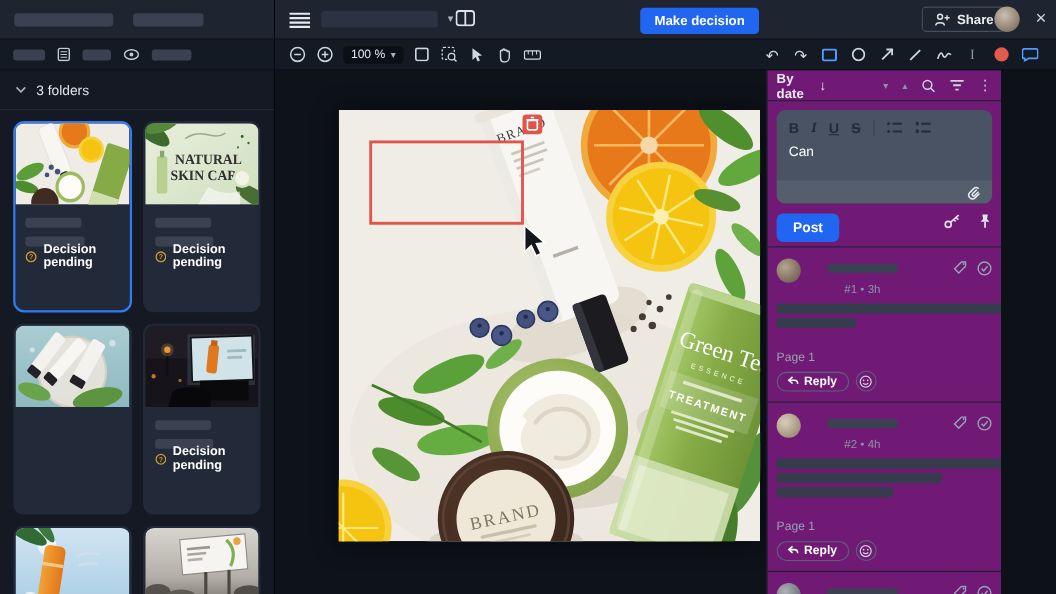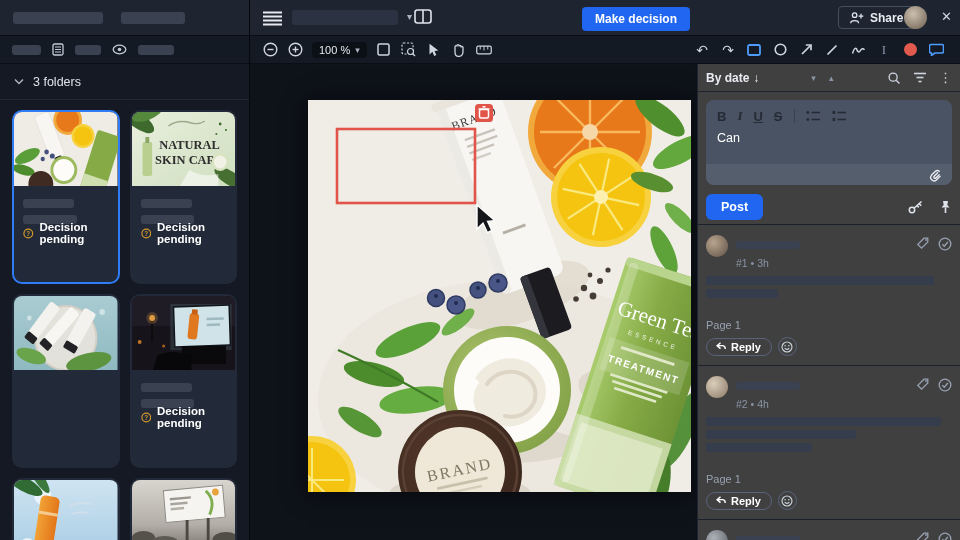--- a/index.html
+++ b/index.html
@@ -55,48 +55,48 @@
   .tool.glyph { font-size:14px; line-height:16px; }
   #tool-text-i { font-family:"Liberation Serif",serif; font-size:13px; color:#8a94a6; }
   #tool-color-dot { width:13px; height:13px; border-radius:50%; background:#e25a4e; }
 
   
   #canvas-area { position:absolute; left:250px; top:64px; width:447px; height:476px; background:#0e1219; }
   #proof-image { position:absolute; left:58px; top:36px; width:383px; height:392px;
                  box-shadow:0 2px 22px rgba(0,0,0,.55); }
 
   
-  #comments-panel { position:absolute; left:697px; top:64px; width:263px; height:476px;
-                    background:#404040; border-left:1px solid #1d242f; overflow:hidden; }
+  #comments-panel { position:absolute; left:697px; top:64px; width:213px; height:476px;
+                    background:#701a75; border-left:1px solid #1d242f; overflow:hidden; }
   #panel-header { height:28px; display:flex; align-items:center; padding:0 8px;
                   border-bottom:1px solid #1e2530; }
   #sort-label { font-size:12px; font-weight:bold; color:#e8ebf1; display:flex; gap:4px; align-items:center; }
   .mini-caret { color:#8a94a6; font-size:9px; }
   #panel-header .spacer { flex:1; }
   #panel-header .hicon { margin-left:12px; color:#cfd6e0; display:flex; align-items:center; }
   #kebab { font-size:13px; color:#cfd6e0; }
 
   #editor { margin:8px; background:#4a5363; border-radius:8px; overflow:hidden; }
   #editor-toolbar { display:flex; align-items:center; gap:11px; padding:8px 11px 2px; color:#242b36; }
   .fmt { font-size:13px; font-weight:bold; }
   .fmt.i { font-family:"Liberation Serif",serif; font-style:italic; }
   .fmt.u { text-decoration:underline; }
   .fmt.s { text-decoration:line-through; }
   .ed-divider { width:1px; height:14px; background:#39414f; }
   #editor-text { padding:5px 11px 10px; min-height:38px; font-size:12.5px; color:#fff; }
   #editor-footer { background:#555e6d; height:21px; display:flex; align-items:center;
                    justify-content:flex-end; padding:0 9px; }
-  #post-row { margin:9px 8px 4px; display:flex; align-items:center; }
+  #post-row { margin:9px 8px 4px; display:flex; align-items:flex-start; }
   #post-btn { background:#2166f0; color:#fff; border:none; border-radius:6px; padding:6px 15px;
               font-size:12.5px; font-weight:bold; font-family:inherit; }
   #post-row .spacer { flex:1; }
   #post-row .picon { margin-left:15px; color:#dfe4ec; display:flex; }
 
   .comment { padding:10px 8px 9px; border-top:1px solid #1c222d; position:relative; }
-  .c-head { display:flex; gap:8px; }
+  .c-head { display:flex; gap:24px;text-align:center; }
   .c-avatar { width:22px; height:22px; border-radius:50%; flex:0 0 auto; }
   .av1 { background:radial-gradient(circle at 35% 35%, #b8a48e, #5f5146); }
   .av2 { background:radial-gradient(circle at 35% 35%, #d9cdb9, #8a7a66); }
   .av3 { background:radial-gradient(circle at 35% 35%, #aeb2b8, #565a62); }
   .c-namebar { width:64px; height:8px; margin-top:1px; }
   .c-meta { font-size:10.5px; color:#8a94a6; margin-top:4px; }
   .c-icons { position:absolute; right:8px; top:12px; display:flex; gap:9px; color:#98a1b2; }
   .c-bars { margin-top:7px; }
   .c-bar { height:9px; border-radius:2px; background:#353d4d; margin-bottom:4px; }
   .c-page { font-size:11px; color:#98a1b0; margin-top:21px; }

